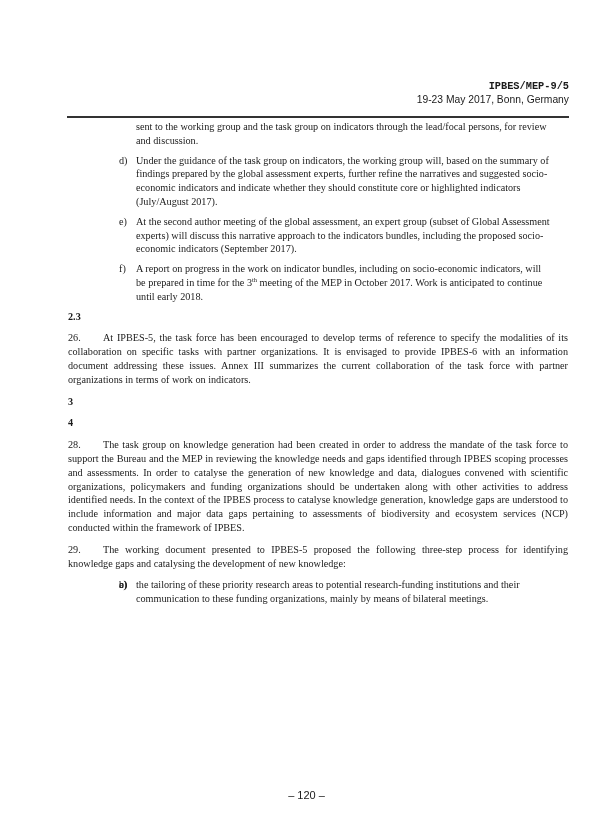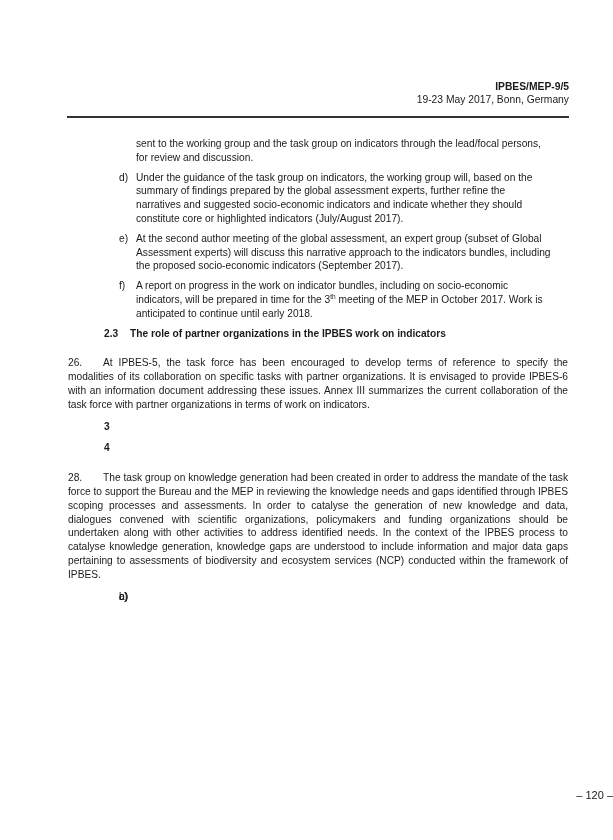--- a/index.html
+++ b/index.html
@@ -5,40 +5,40 @@
     html, body { margin: 0; padding: 0; background: #ffffff; }
     body {
       width: 613px; height: 840px; position: relative; overflow: hidden;
       font-family: "Liberation Sans", "DejaVu Sans", sans-serif;
       color: #1a1a1a;
     }
     .header-block {
       position: absolute; right: 44px; top: 80px; text-align: right;
       font-size: 10.3px; line-height: 13px;
     }
-    .header-code { font-weight: bold; }
+    .header-code { font-weight: bold; font-family: Liberation Mono, monospace; }
     .header-rule {
       position: absolute; left: 67px; top: 116px; width: 502px; height: 1.5px;
       background: #333;
     }
     .content {
-      position: absolute; left: 68px; top: 137px; width: 500px;
-      font-size: 10.2px; line-height: 13.8px;
+      position: absolute; left: 68px; top: 120px; width: 500px;
+      font-size: 10.2px; line-height: 13.8px; font-family: Liberation Serif, serif;
     }
     .li { position: relative; padding-left: 68px; padding-right: 16px; margin-bottom: 6px; }
     .li .mark { position: absolute; left: 51px; top: 0; }
     .li.cont { margin-bottom: 6px; }
     .heading { font-weight: bold; margin: 4px 0 8px 0; display: flex; }
-    .heading .num { width: 26px; margin-left: 36px; }
+    .heading .num { width: 26px; }
     .heading.h3 .num { width: 22px; }
-    .para { text-align: justify; margin-bottom: 8px; margin-top: 16px; }
+    .para { text-align: justify; margin-bottom: 8px; }
     .para .pnum { display: inline-block; width: 35px; }
     .sup { font-size: 6.5px; vertical-align: super; line-height: 0; }
     .page-num {
-      position: absolute; top: 789px; left: 0; width: 613px; text-align: right;
+      position: absolute; top: 789px; left: 0; width: 613px; text-align: center;
       font-size: 11px;
     }
   </style>
 </head>
 <body>
 
 <div class="header-block">
   <div class="header-code">IPBES/MEP-9/5</div>
   <div>19-23 May 2017, Bonn, Germany</div>
 </div>
@@ -57,45 +57,48 @@
     <span class="mark">e)</span>
     <span>At the second author meeting of the global assessment, an expert group (subset of Global Assessment experts) will discuss this narrative approach to the indicators bundles, including the proposed socio-economic indicators (September 2017).</span>
   </div>
   <div class="li">
     <span class="mark">f)</span>
     <span><span>A report on progress in the work on indicator bundles, including on socio-economic indicators, will be prepared in time for the 3</span><span class="sup">th</span><span> meeting of the MEP in October 2017. Work is anticipated to continue until early 2018.</span></span>
   </div>
 
   <div class="heading">
     <span class="num">2.3</span>
-    <span>The role of partner organizations in the IPBES work on indicators</span>
   </div>
 
   <div class="para">
     <span class="pnum">26.</span><span>At IPBES-5, the task force has been encouraged to develop terms of reference to specify the modalities of its collaboration on specific tasks with partner organizations. It is envisaged to provide IPBES-6 with an information document addressing these issues. Annex III summarizes the current collaboration of the task force with partner organizations in terms of work on indicators.</span>
   </div>
 
   <div class="heading h3">
     <span class="num">3</span>
   </div>
 
 
   <div class="heading h3">
     <span class="num">4</span>
   </div>
 
   <div class="para">
     <span class="pnum">28.</span><span>The task group on knowledge generation had been created in order to address the mandate of the task force to support the Bureau and the MEP in reviewing the knowledge needs and gaps identified through IPBES scoping processes and assessments. In order to catalyse the generation of new knowledge and data, dialogues convened with scientific organizations, policymakers and funding organizations should be undertaken along with other activities to address identified needs. In the context of the IPBES process to catalyse knowledge generation, knowledge gaps are understood to include information and major data gaps pertaining to assessments of biodiversity and ecosystem services (NCP) conducted within the framework of IPBES.</span>
   </div>
 
+  <div class="para">
+    <span class="pnum">29.</span><span>The working document presented to IPBES-5 proposed the following three-step process for identifying knowledge gaps and catalysing the development of new knowledge:</span>
+  </div>
 
   <div class="li">
     <span class="mark">a)</span>
   </div>
   <div class="li">
     <span class="mark">b)</span>
   </div>
   <div class="li">
     <span class="mark">c)</span>
+    <span>the tailoring of these priority research areas to potential research-funding institutions and their communication to these funding organizations, mainly by means of bilateral meetings.</span>
   </div>
 </div>
 
 <div class="page-num">– 120 –</div>
 
 </body></html>

